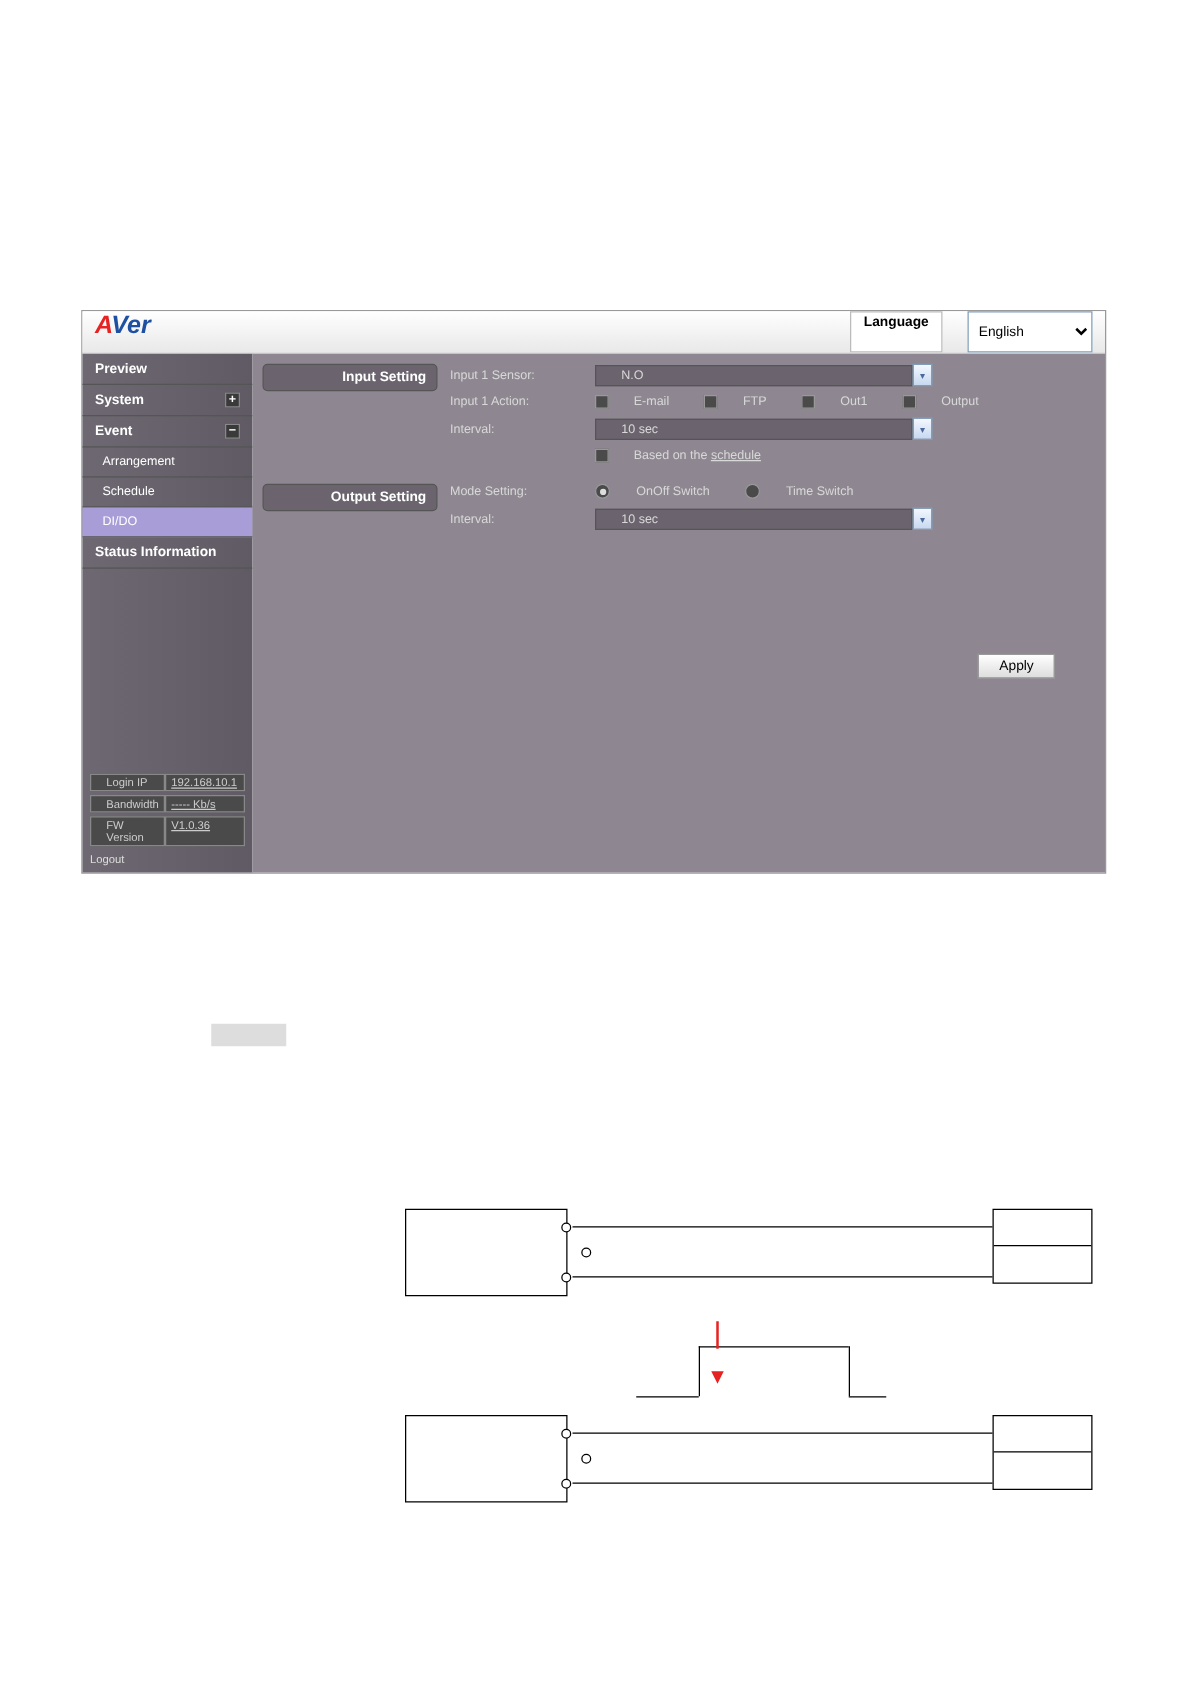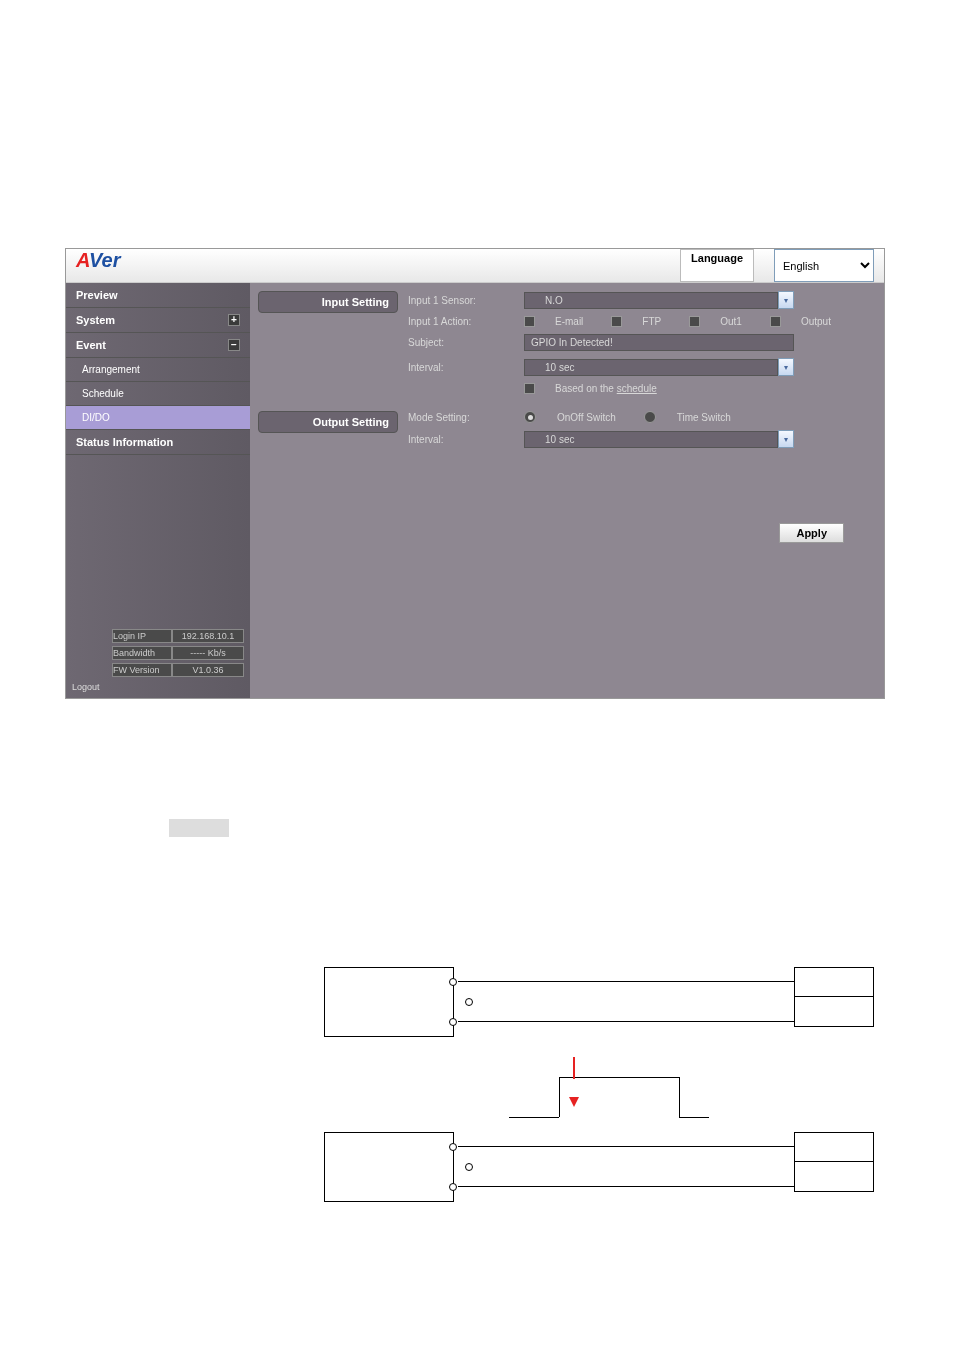--- a/index.html
+++ b/index.html
@@ -51,21 +51,21 @@
       border: 1px solid #7f9db9;
       padding: 1px 4px;
       width: 100px;
       background: #fff;
     }
     .content-row {
       display: flex;
       min-height: 415px;
     }
     .sidebar {
-      width: 184px;
+      width: 136px;
       background: linear-gradient(to right, #6e6872, #5f5a63);
       color: #fff;
       display: flex;
       flex-direction: column;
       position: relative;
     }
     .nav-item {
       font-size: 11px;
       font-weight: bold;
       padding: 6px 10px;
@@ -100,32 +100,31 @@
       right: 6px;
     }
     .info-row {
       display: flex;
       font-size: 9px;
       margin-bottom: 3px;
     }
     .info-label {
       background: #4a4a4a;
       border: 1px solid #888;
-      padding: 1px 0;
+      padding: 1px 12px;
       width: 60px;
       color: #ccc;
-      margin-left: 40px;
     }
     .info-value {
       background: #4a4a4a;
       border: 1px solid #888;
       padding: 1px 4px;
       flex: 1;
       color: #ccc;
-      text-align: center;
+      text-decoration: underline;
     }
     .logout {
       font-size: 9px;
       text-align: left;
       color: #ddd;
       padding-top: 2px;
     }
     .main-panel {
       flex: 1;
       background: #8e8791;
@@ -239,21 +238,21 @@
       color: #d8d8d8;
     }
     .apply-btn {
       position: absolute;
       right: 40px;
       top: 240px;
       background: linear-gradient(to bottom, #fff, #ddd);
       border: 1px solid #999;
       padding: 3px 16px;
       font-size: 11px;
-      font-weight: bold;
+      font-weight: normal;
       cursor: pointer;
       text-align: center;
     }
     .diagram-area {
       margin-top: 120px;
       margin-left: 104px;
     }
     .apply-text-box {
       background: #ddd;
       width: 60px;
@@ -412,24 +411,20 @@
               <span class="checkbox"></span>
               <span class="checkbox-label">E-mail</span>
               <span class="checkbox"></span>
               <span class="checkbox-label">FTP</span>
               <span class="checkbox"></span>
               <span class="checkbox-label">Out1</span>
               <span class="checkbox"></span>
               <span class="checkbox-label">Output</span>
             </div>
             <div class="form-row">
-              <div class="form-label">Subject:</div>
-              <input class="text-input" value="GPIO In Detected!" style="">
-            </div>
-            <div class="form-row">
               <div class="form-label">Interval:</div>
               <div class="select-wrap">
                 <input class="select-input" readonly="" value="10 sec" style="">
                 <div class="select-arrow">▾</div>
               </div>
             </div>
             <div class="form-row">
               <div class="form-label"></div>
               <span class="checkbox"></span>
               <span class="checkbox-label">

